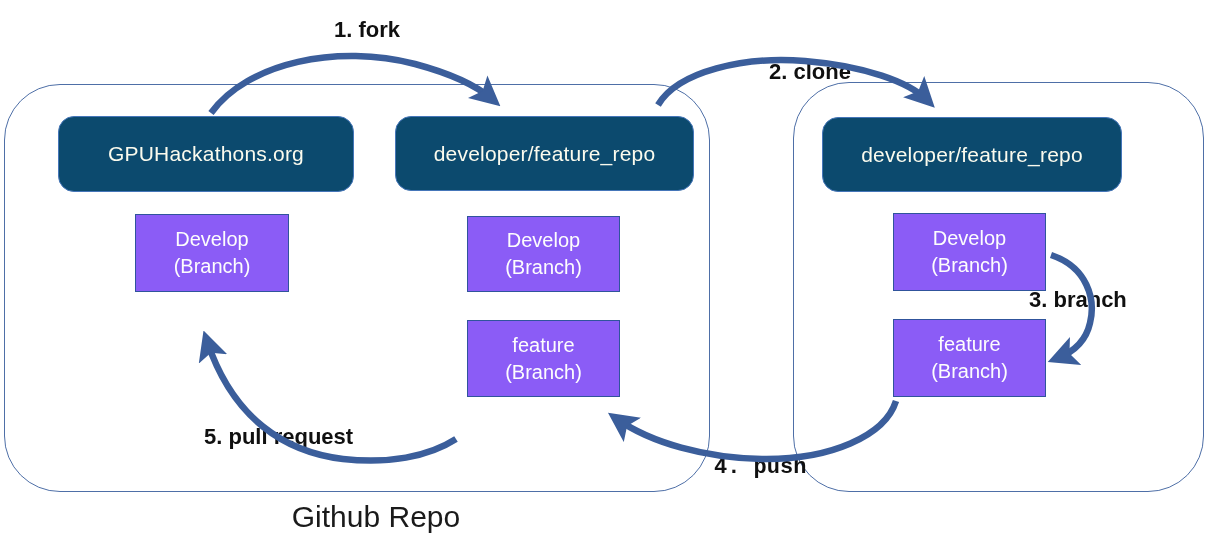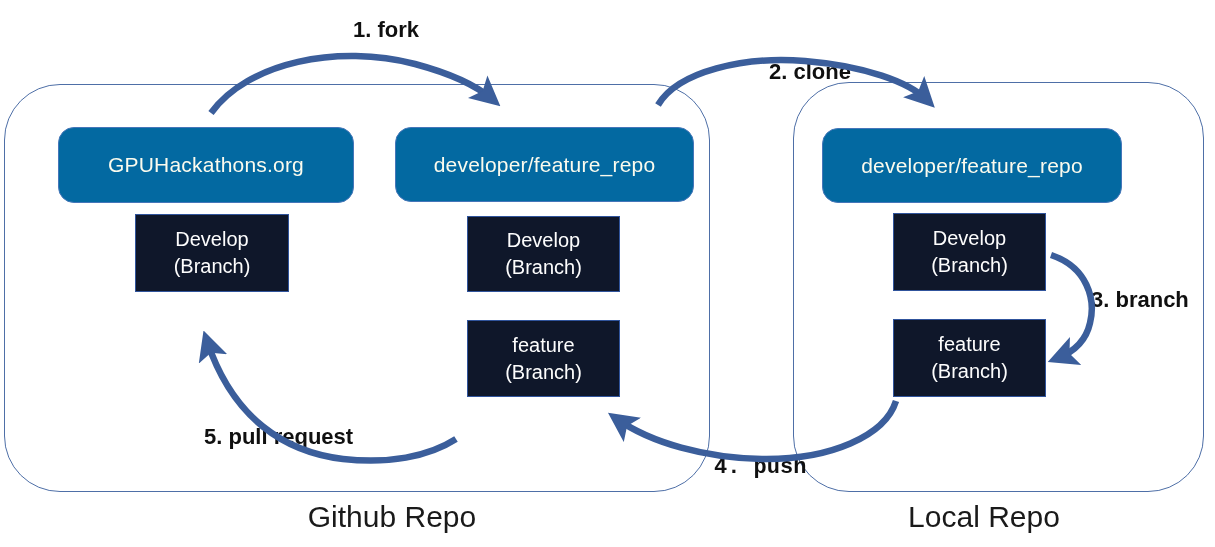--- a/index.html
+++ b/index.html
@@ -6,49 +6,49 @@
   .stage{
     position:relative;width:1215px;height:547px;background:#ffffff;overflow:hidden;
     font-family:"Liberation Sans","DejaVu Sans",sans-serif;
   }
   .container{
     position:absolute;border:1.6px solid #4e6fa7;border-radius:56px;background:transparent;
   }
   .container.github{left:4px;top:84px;width:704px;height:406px;}
   .container.local{left:793px;top:82px;width:409px;height:408px;}
   .repo-box{
-    position:absolute;background:#0369a1;border:1.6px solid #4576b9;border-radius:16px;
+    position:absolute;background:#0c4a6e;border:1.6px solid #4576b9;border-radius:16px;
     color:#fbfbee;font-size:21px;display:flex;align-items:center;justify-content:center;
-    text-align:center;letter-spacing:0.2px;margin-top:11px;
+    text-align:center;letter-spacing:0.2px;
   }
   .repo-box.g1{left:58px;top:116px;width:294px;height:74px;}
   .repo-box.g2{left:395px;top:116px;width:297px;height:73px;}
   .repo-box.g3{left:822px;top:117px;width:298px;height:73px;}
   .branch-box{
-    position:absolute;background:#0f172a;border:1px solid #30549c;
+    position:absolute;background:#8b5cf6;border:1px solid #30549c;
     color:#fdfdfd;font-size:20px;line-height:27px;display:flex;align-items:center;justify-content:center;
     text-align:center;white-space:pre-line;
   }
   .branch-box.b1{left:135px;top:214px;width:152px;height:76px;}
   .branch-box.b2{left:467px;top:216px;width:151px;height:74px;}
   .branch-box.b3{left:467px;top:320px;width:151px;height:75px;}
   .branch-box.b4{left:893px;top:213px;width:151px;height:76px;}
   .branch-box.b5{left:893px;top:319px;width:151px;height:76px;}
   .arrow-label{
     position:absolute;font-weight:700;font-size:22px;color:#101010;white-space:nowrap;
   }
-  .arrow-label.l1{left:334px;top:17px;margin-left:19px;}
+  .arrow-label.l1{left:334px;top:17px;}
   .arrow-label.l2{left:769px;top:35px;margin-top:24px;}
-  .arrow-label.l3{left:1091px;top:287px;}
+  .arrow-label.l3{left:1029px;top:287px;}
   .arrow-label.l4{left:714px;top:455px;font-family:Liberation Mono, monospace;}
   .arrow-label.l5{left:204px;top:424px;}
   .repo-label{
     position:absolute;font-size:30px;color:#1a1a1a;width:240px;text-align:center;top:500px;
   }
-  .repo-label.github{left:272px;}
+  .repo-label.github{left:256px;}
   .repo-label.local{left:864px;}
   svg.arrow-layer{
     position:absolute;left:0;top:0;width:1215px;height:547px;pointer-events:none;
   }
   svg.arrow-layer path.flow{
     fill:none;stroke:#3b5e9b;stroke-width:6.5;
   }
 </style>
 </head>
 <body>
@@ -79,21 +79,20 @@
   <div class="branch-box b5">feature
 (Branch)</div>
 
   <div class="arrow-label l1">1. fork</div>
   <div class="arrow-label l2">2. clone</div>
   <div class="arrow-label l3">3. branch</div>
   <div class="arrow-label l4">4. push</div>
   <div class="arrow-label l5">5. pull request</div>
 
   <div class="repo-label github">Github Repo</div>
-  <div class="repo-label local">Local Repo</div>
 
   <svg class="arrow-layer" viewBox="0 0 1215 547" xmlns="http://www.w3.org/2000/svg">
     <defs>
       <marker id="ah" markerWidth="4.6" markerHeight="4.6" refX="2.9" refY="2.3" orient="auto" markerUnits="strokeWidth">
         <path d="M0,0 L4.6,2.3 L0,4.6 L1.0,2.3 Z" fill="#3b5e9b"></path>
       </marker>
     </defs>
     <path class="flow" d="M211,113 C248,62 338,44 415,64 C456,75 478,87 492,99" marker-end="url(#ah)"></path>
     <path class="flow" d="M658,105 C678,71 745,56 805,61 C865,66 909,82 927,100" marker-end="url(#ah)"></path>
     <path class="flow" d="M1051,255 C1087,267 1096,299 1090,323 C1086,341 1073,352 1058,358" marker-end="url(#ah)"></path>

